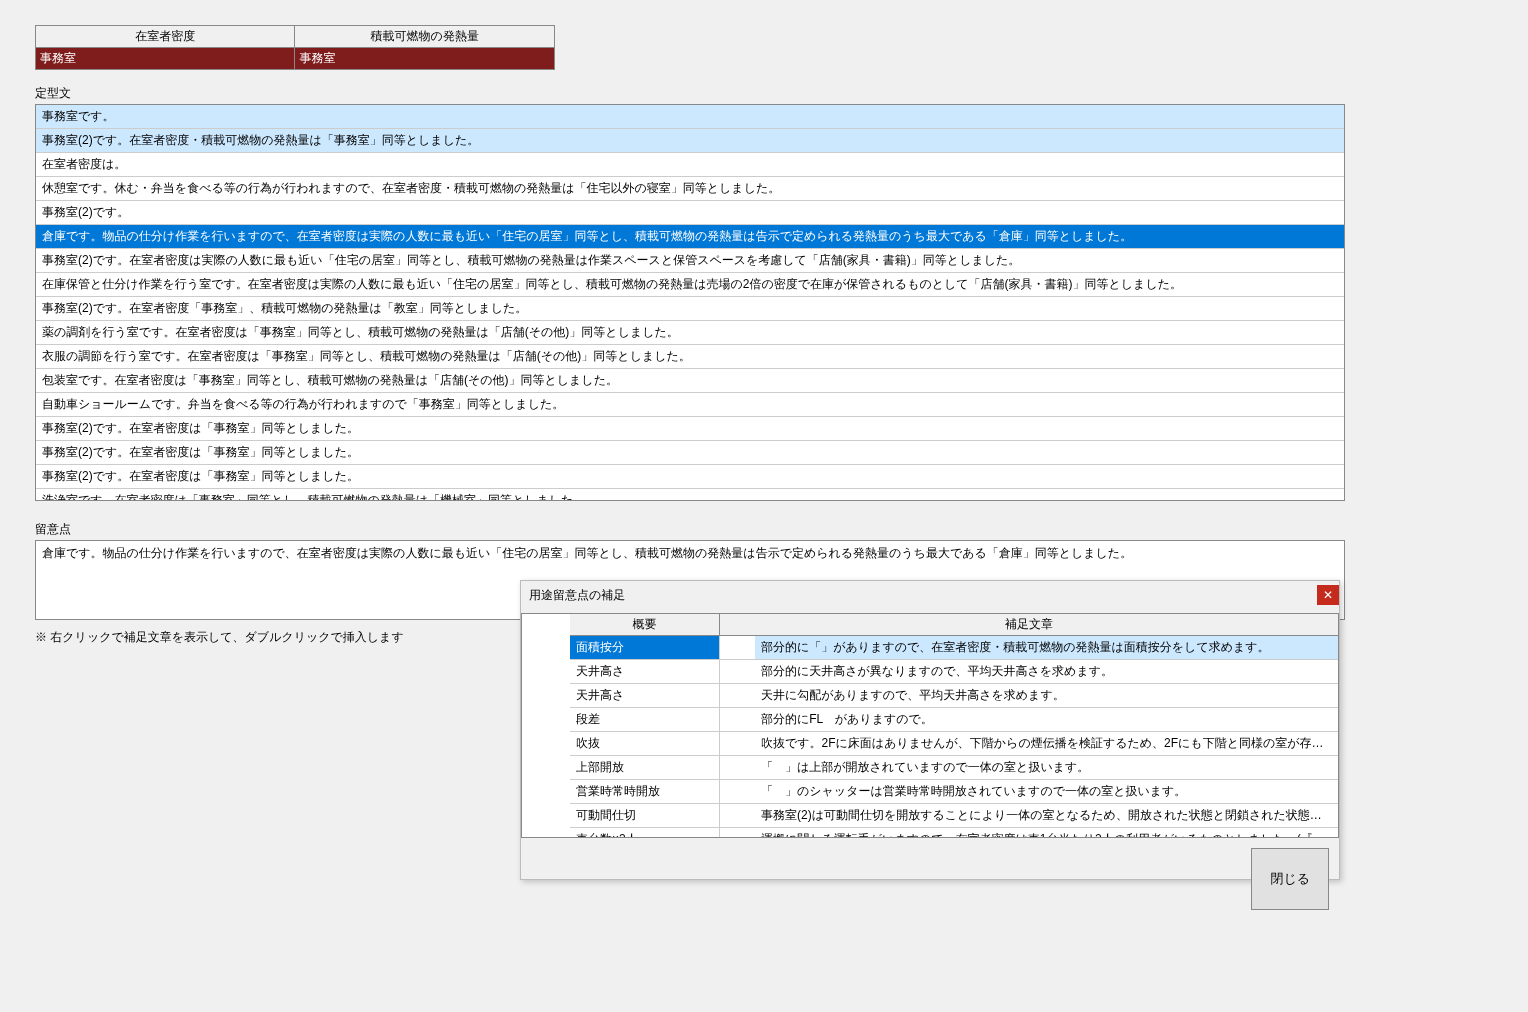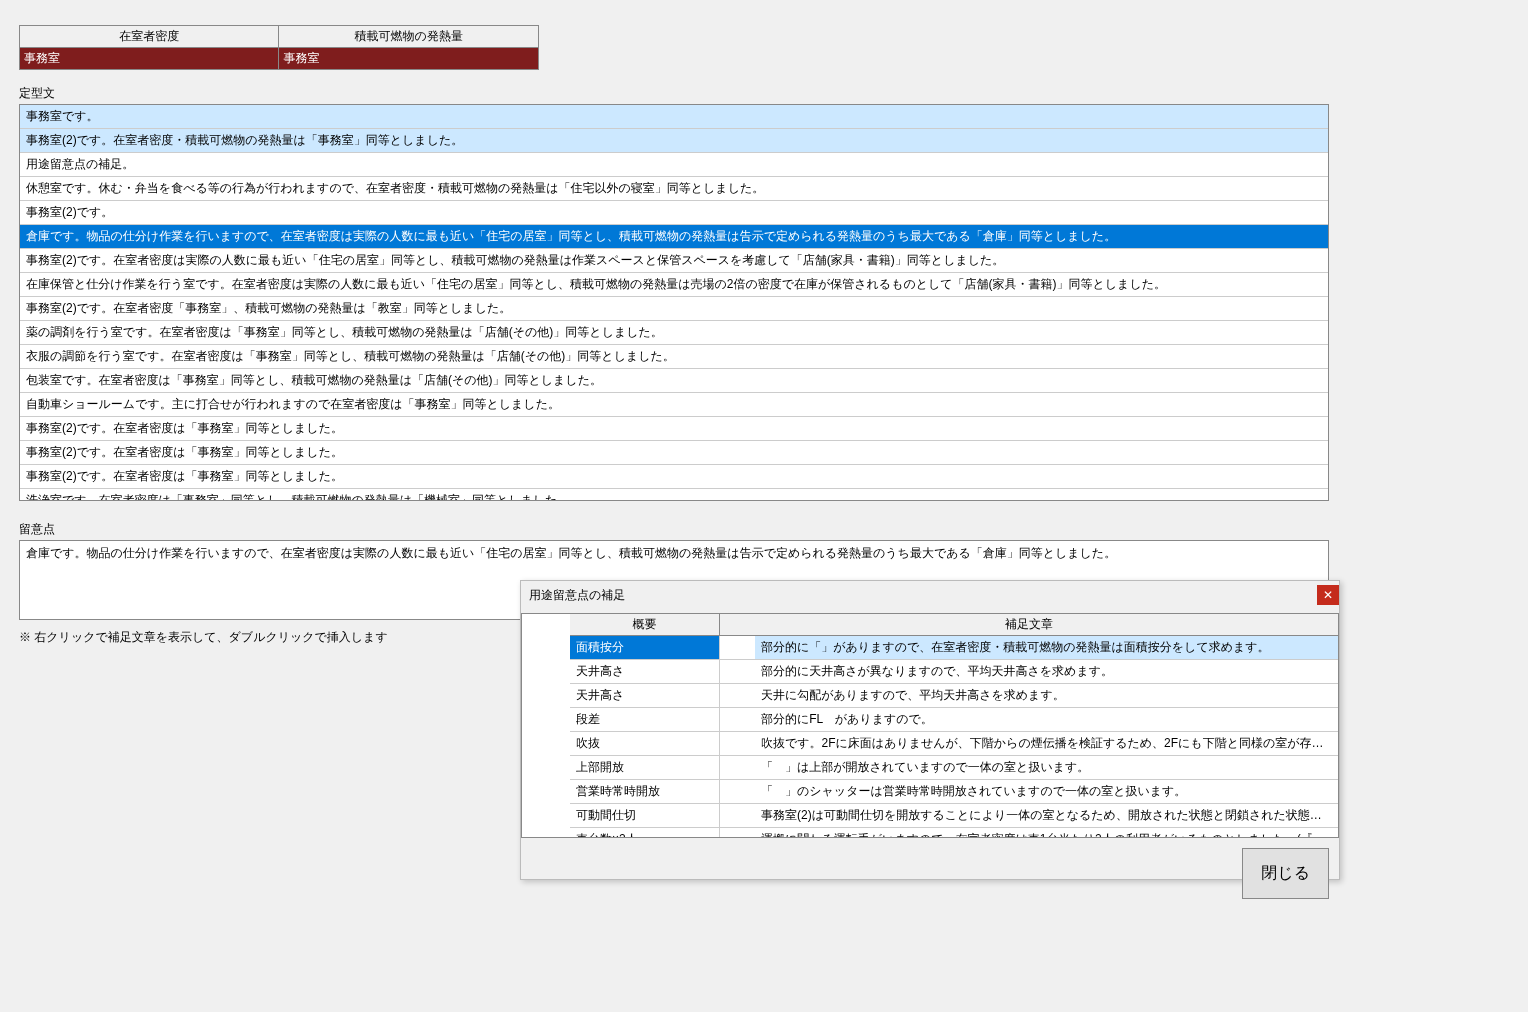--- a/index.html
+++ b/index.html
@@ -12,21 +12,21 @@
       font-size: 12px;
       background: #f0f0f0;
       color: #000;
       width: 1528px;
       height: 1012px;
       overflow: hidden;
       position: relative;
     }
     .main-container {
       position: absolute;
-      left: 4px;
+      left: 20px;
       top: 10px;
       width: 1340px;
     }
     .top-table {
       border-collapse: collapse;
       width: 520px;
       margin: 15px;
     }
     .top-table th {
       border: 1px solid #888;
@@ -166,24 +166,24 @@
       background: #cce8ff;
     }
     .dialog-footer {
       display: flex;
       justify-content: flex-end;
       padding: 6px 10px;
     }
     .btn {
       border: 1px solid #888;
       background: #e1e1e1;
-      padding: 14px 18px;
+      padding: 21px 18px;
       cursor: pointer;
       font-family: inherit;
-      font-size: 16px;
+      font-size: 13px;
     }
   </style>
 </head>
 <body>
 
 <div class="main-container">
 
   <table class="top-table">
     <thead>
       <tr>
@@ -197,31 +197,31 @@
         <td>事務室</td>
       </tr>
     </tbody>
   </table>
 
   <div class="section-label">定型文</div>
   <div class="list-box">
     <div class="list-box-inner" id="phrase-list">
         <div class="list-item highlighted-blue">事務室です。</div>
         <div class="list-item highlighted-blue">事務室(2)です。在室者密度・積載可燃物の発熱量は「事務室」同等としました。</div>
-        <div class="list-item">用途留意点の補足。</div>
+        <div class="list-item">在室者密度は。</div>
         <div class="list-item">休憩室です。休む・弁当を食べる等の行為が行われますので、在室者密度・積載可燃物の発熱量は「住宅以外の寝室」同等としました。</div>
         <div class="list-item">事務室(2)です。</div>
         <div class="list-item selected">倉庫です。物品の仕分け作業を行いますので、在室者密度は実際の人数に最も近い「住宅の居室」同等とし、積載可燃物の発熱量は告示で定められる発熱量のうち最大である「倉庫」同等としました。</div>
         <div class="list-item">事務室(2)です。在室者密度は実際の人数に最も近い「住宅の居室」同等とし、積載可燃物の発熱量は作業スペースと保管スペースを考慮して「店舗(家具・書籍)」同等としました。</div>
         <div class="list-item">在庫保管と仕分け作業を行う室です。在室者密度は実際の人数に最も近い「住宅の居室」同等とし、積載可燃物の発熱量は売場の2倍の密度で在庫が保管されるものとして「店舗(家具・書籍)」同等としました。</div>
         <div class="list-item">事務室(2)です。在室者密度「事務室」、積載可燃物の発熱量は「教室」同等としました。</div>
         <div class="list-item">薬の調剤を行う室です。在室者密度は「事務室」同等とし、積載可燃物の発熱量は「店舗(その他)」同等としました。</div>
         <div class="list-item">衣服の調節を行う室です。在室者密度は「事務室」同等とし、積載可燃物の発熱量は「店舗(その他)」同等としました。</div>
         <div class="list-item">包装室です。在室者密度は「事務室」同等とし、積載可燃物の発熱量は「店舗(その他)」同等としました。</div>
-        <div class="list-item">自動車ショールームです。主に打合せが行われますので在室者密度は「事務室」同等としました。</div>
+        <div class="list-item">自動車ショールームです。弁当を食べる等の行為が行われますので「事務室」同等としました。</div>
         <div class="list-item">事務室(2)です。在室者密度は「事務室」同等としました。</div>
         <div class="list-item">事務室(2)です。在室者密度は「事務室」同等としました。</div>
         <div class="list-item">事務室(2)です。在室者密度は「事務室」同等としました。</div>
         <div class="list-item">洗浄室です。在室者密度は「事務室」同等とし、積載可燃物の発熱量は「機械室」同等としました。</div>
       </div>
   </div>
 
   <div class="section-label" style="margin-top:20px;">留意点</div>
   <textarea class="textarea-box" style="">倉庫です。物品の仕分け作業を行いますので、在室者密度は実際の人数に最も近い「住宅の居室」同等とし、積載可燃物の発熱量は告示で定められる発熱量のうち最大である「倉庫」同等としました。</textarea>
 

